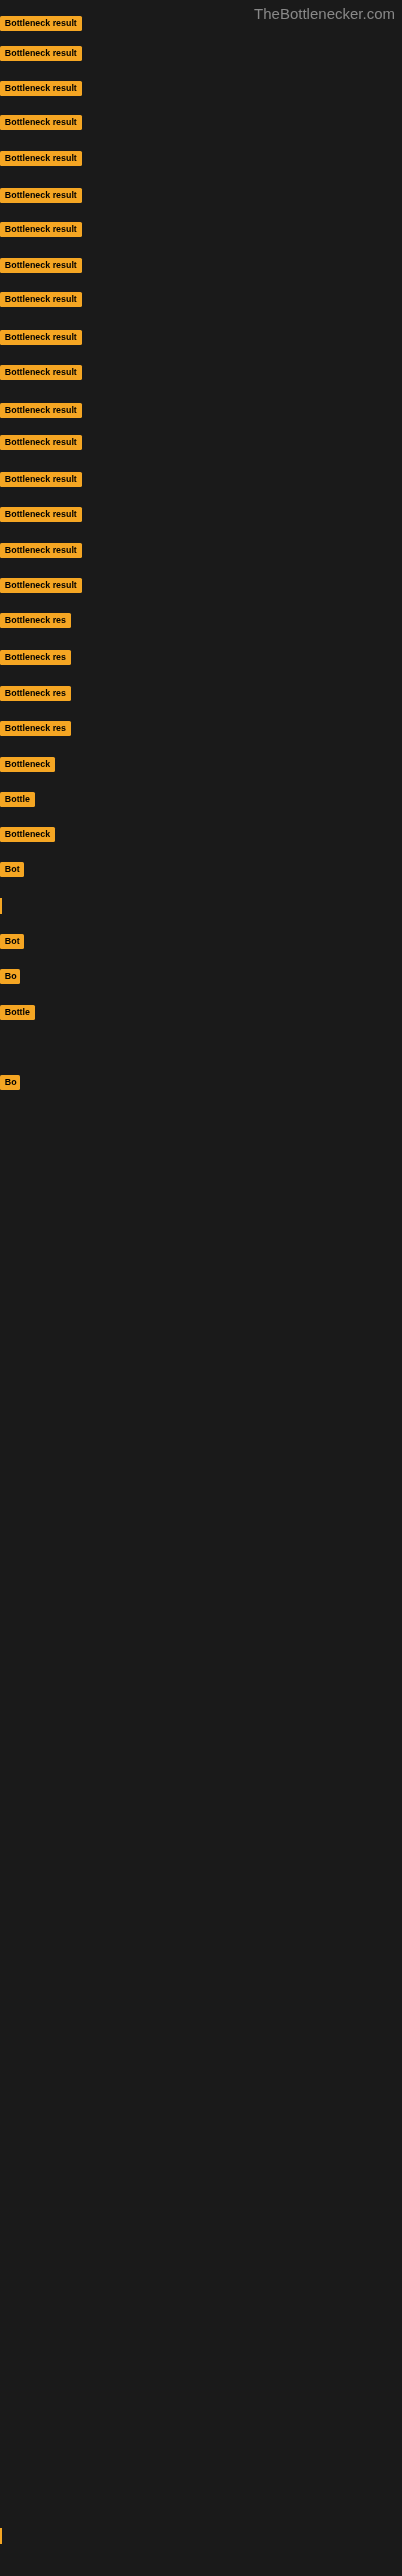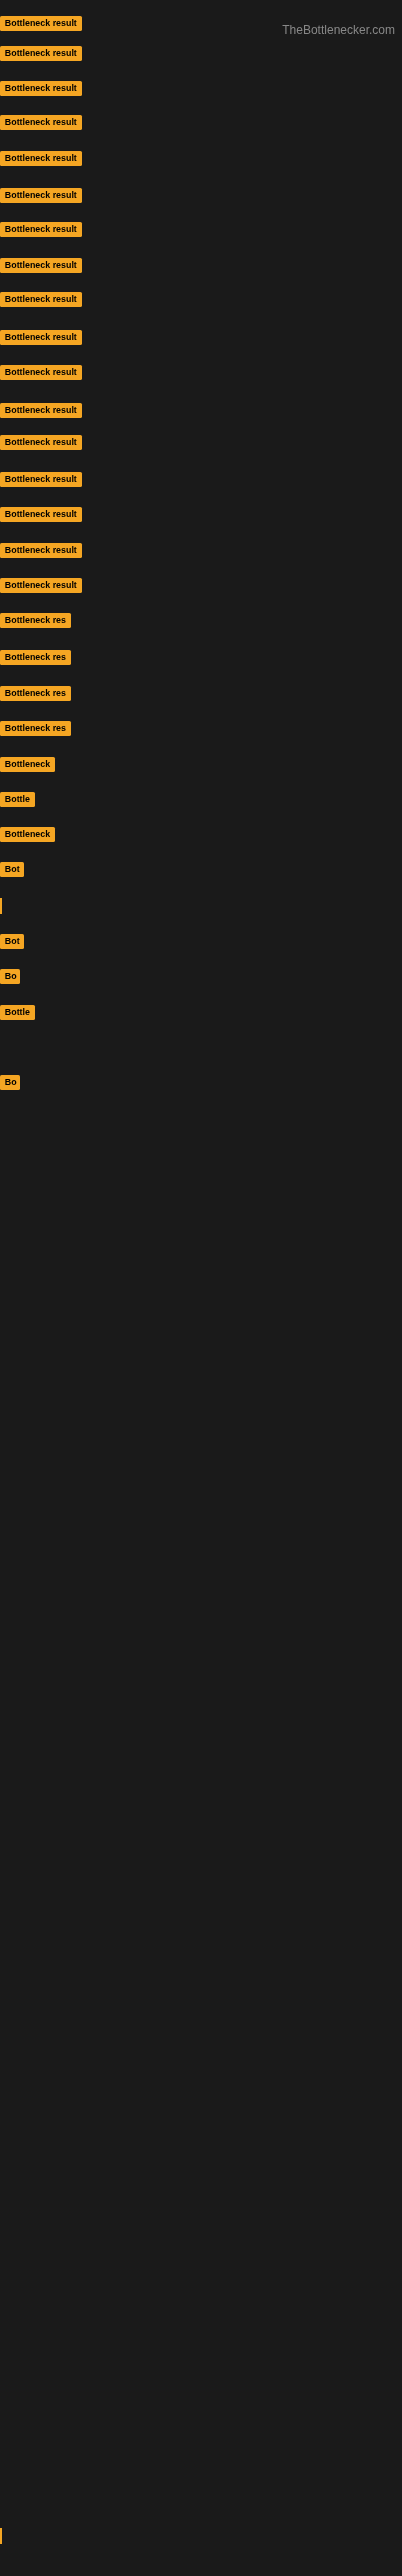--- a/index.html
+++ b/index.html
@@ -5,24 +5,24 @@
     * { margin: 0; padding: 0; box-sizing: border-box; }
     body {
       width: 403px;
       min-height: 2576px;
       background-color: #1a1a1a;
       font-family: Arial, sans-serif;
       position: relative;
     }
     .site-title {
       position: absolute;
-      top: 23px;
+      top: 5px;
       right: 8px;
       color: #888;
-      font-size: 12px;
+      font-size: 15px;
     }
     .badge {
       display: inline-block;
       background-color: #f5a623;
       color: #000;
       font-size: 8.9px;
       font-weight: bold;
       padding: 2.4px 4.8px;
       border-radius: 1.6px;
       white-space: nowrap;

